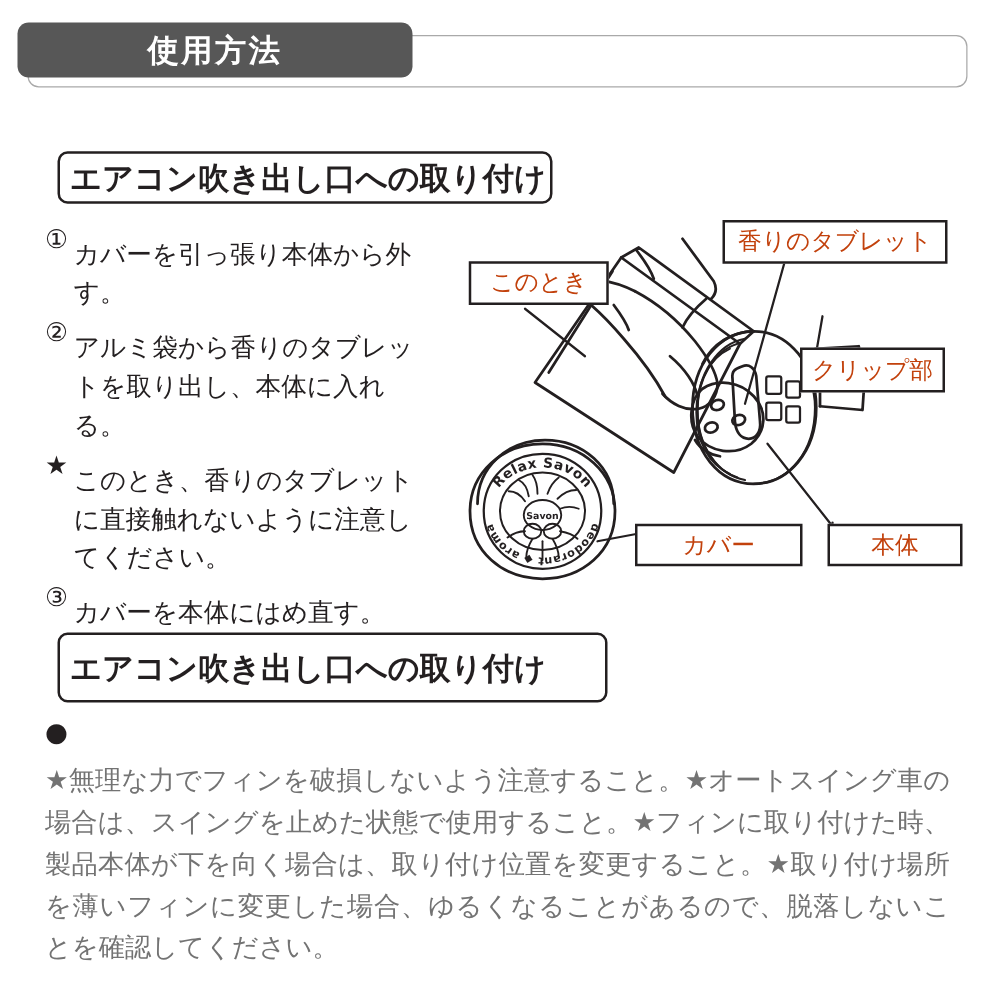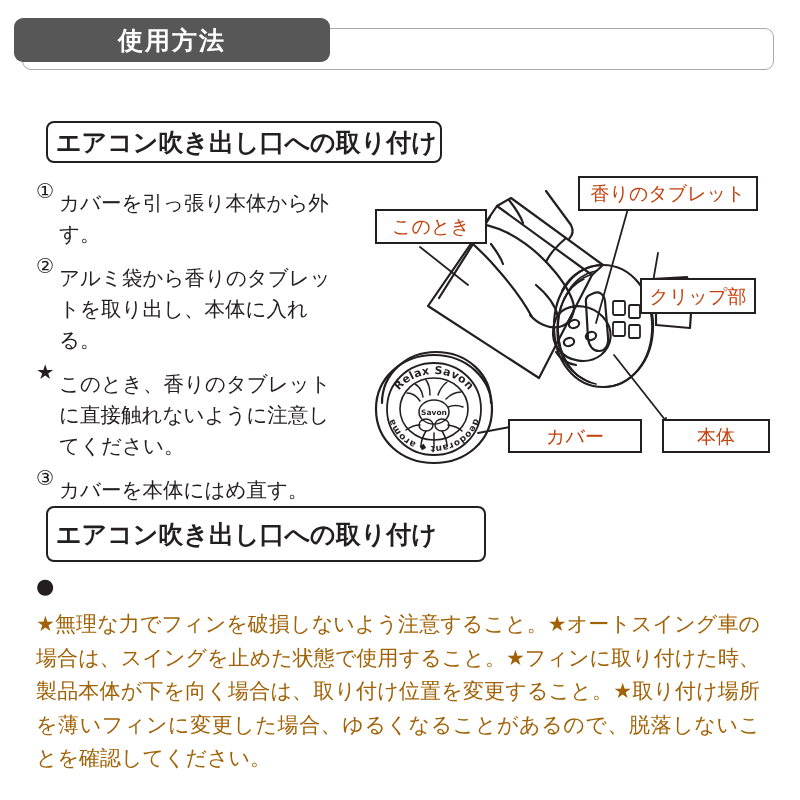--- a/index.html
+++ b/index.html
@@ -122,21 +122,21 @@
     flex: 0 0 auto;
     width: 22px;
   }
   #caution-paragraph {
     position: absolute;
     left: 36px;
     top: 608px;
     width: 724px;
     font-size: 21px;
     line-height: 33.5px;
-    color: #a16207;
+    color: #737373;
     text-align: justify;
   }
 
   
   #diagram {
     position: absolute;
     left: 360px;
     top: 165px;
     width: 430px;
     height: 300px;

